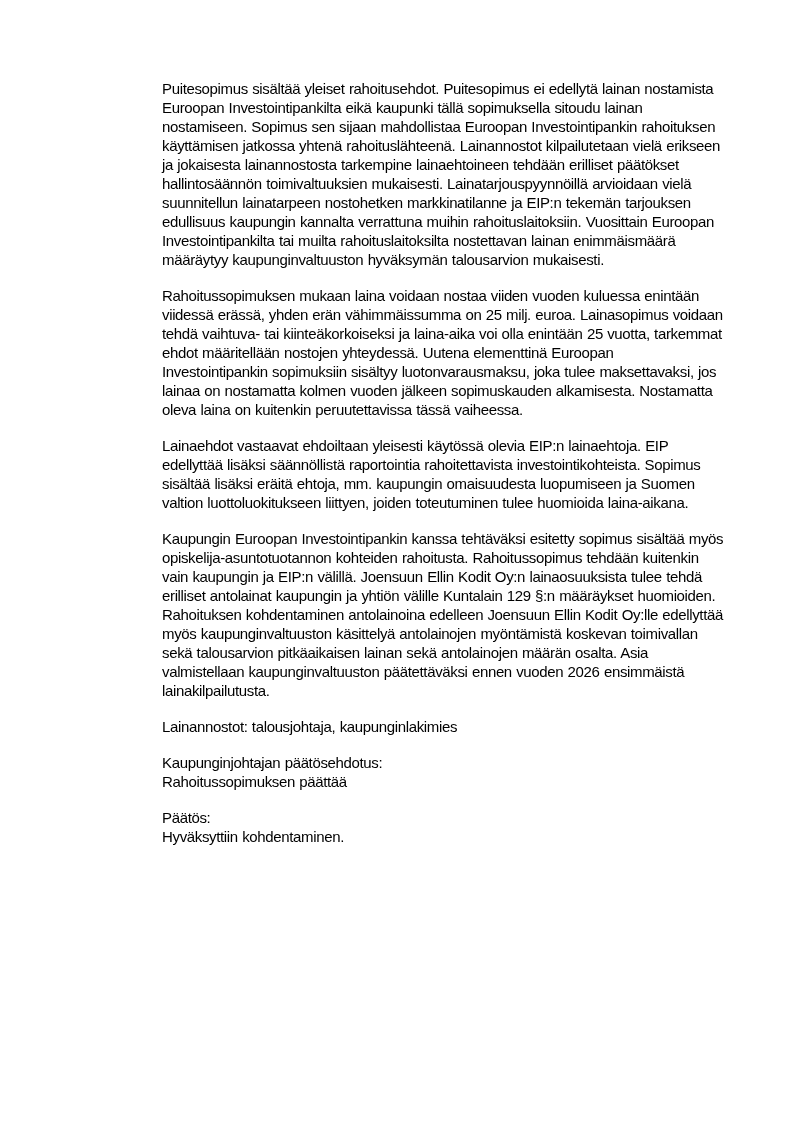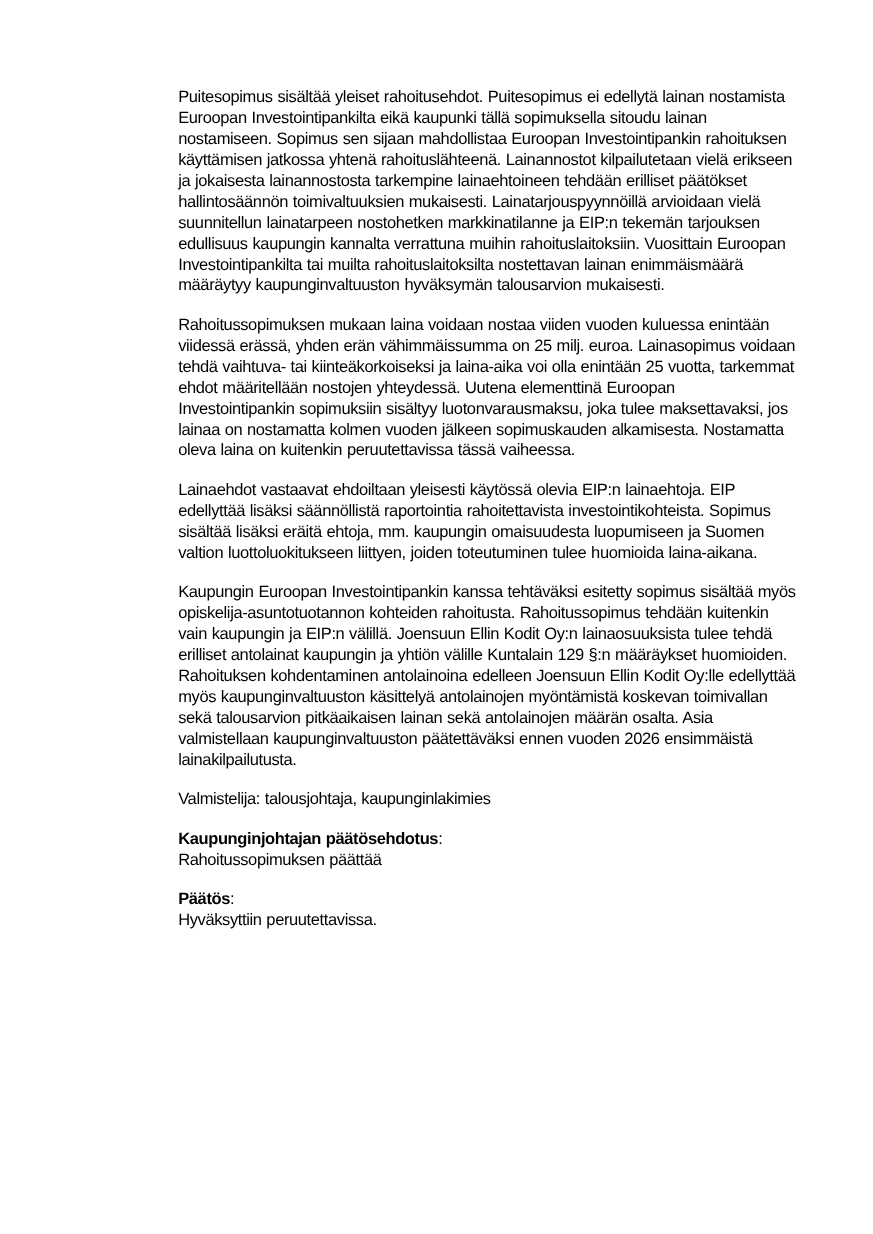--- a/index.html
+++ b/index.html
@@ -26,21 +26,21 @@
     line-height: 19px;
     letter-spacing: -0.35px;
     word-spacing: 0.5px;
     white-space: pre-line;
   }
   .para {
     margin: 0 0 17px 0;
     padding: 0;
   }
   .para strong {
-    font-weight: bold;
+    font-weight: normal;
   }
 </style>
 </head>
 <body>
 
 <div class="page">
   <div class="text-column" id="doc-body"><p class="para">Puitesopimus sisältää yleiset rahoitusehdot. Puitesopimus ei edellytä lainan nostamista
 Euroopan Investointipankilta eikä kaupunki tällä sopimuksella sitoudu lainan
 nostamiseen. Sopimus sen sijaan mahdollistaa Euroopan Investointipankin rahoituksen
 käyttämisen jatkossa yhtenä rahoituslähteenä. Lainannostot kilpailutetaan vielä erikseen
@@ -59,16 +59,16 @@
 edellyttää lisäksi säännöllistä raportointia rahoitettavista investointikohteista. Sopimus
 sisältää lisäksi eräitä ehtoja, mm. kaupungin omaisuudesta luopumiseen ja Suomen
 valtion luottoluokitukseen liittyen, joiden toteutuminen tulee huomioida laina-aikana.</p><p class="para">Kaupungin Euroopan Investointipankin kanssa tehtäväksi esitetty sopimus sisältää myös
 opiskelija-asuntotuotannon kohteiden rahoitusta. Rahoitussopimus tehdään kuitenkin
 vain kaupungin ja EIP:n välillä. Joensuun Ellin Kodit Oy:n lainaosuuksista tulee tehdä
 erilliset antolainat kaupungin ja yhtiön välille Kuntalain 129 §:n määräykset huomioiden.
 Rahoituksen kohdentaminen antolainoina edelleen Joensuun Ellin Kodit Oy:lle edellyttää
 myös kaupunginvaltuuston käsittelyä antolainojen myöntämistä koskevan toimivallan
 sekä talousarvion pitkäaikaisen lainan sekä antolainojen määrän osalta. Asia
 valmistellaan kaupunginvaltuuston päätettäväksi ennen vuoden 2026 ensimmäistä
-lainakilpailutusta.</p><p class="para">Valmistelija: talousjohtaja, kaupunginlakimies</p><p class="para"><strong>Kaupunginjohtajan päätösehdotus</strong><span>:</span>
+lainakilpailutusta.</p><p class="para">Lainannostot: talousjohtaja, kaupunginlakimies</p><p class="para"><strong>Kaupunginjohtajan päätösehdotus</strong><span>:</span>
 <span>Rahoitussopimuksen päättää</span></p><p class="para"><strong>Päätös</strong><span>:</span>
-<span>Hyväksyttiin peruutettavissa.</span></p></div>
+<span>Hyväksyttiin kohdentaminen.</span></p></div>
 </div>
 
 </body></html>

